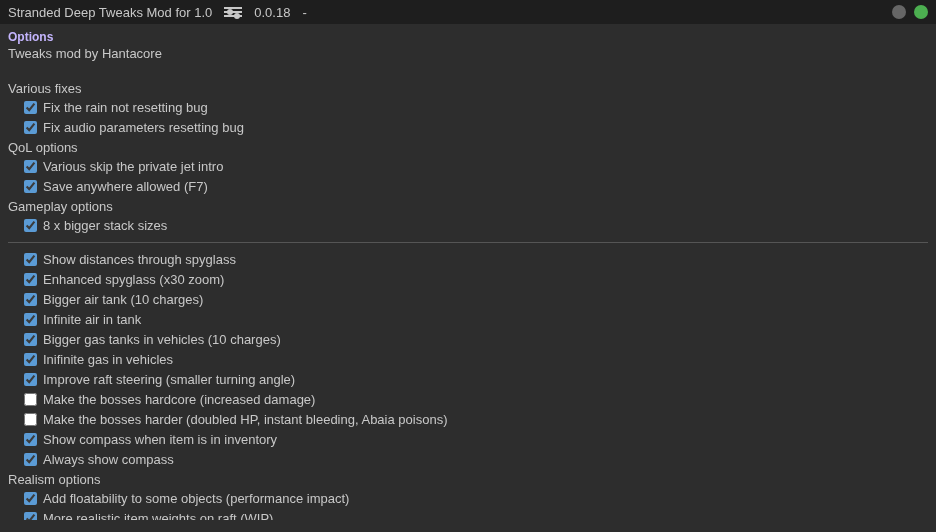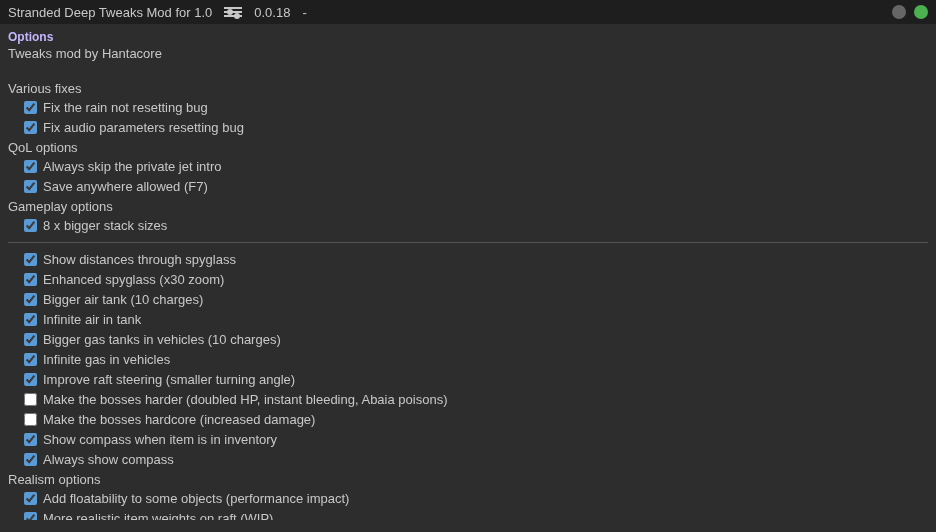--- a/index.html
+++ b/index.html
@@ -210,21 +210,21 @@
   </div>
   <div class="checkbox-item">
     <input type="checkbox" id="fix-audio" checked="" style="">
     <label class="checkbox-label" for="fix-audio">Fix audio parameters resetting bug</label>
   </div>
 
   <div class="subsection-label">QoL options</div>
 
   <div class="checkbox-item">
     <input type="checkbox" id="skip-jet" checked="" style="">
-    <label class="checkbox-label" for="skip-jet">Always skip the private jet intro</label>
+    <label class="checkbox-label" for="skip-jet">Various skip the private jet intro</label>
   </div>
   <div class="checkbox-item">
     <input type="checkbox" id="save-anywhere" checked="" style="">
     <label class="checkbox-label" for="save-anywhere">Save anywhere allowed (F7)</label>
   </div>
 
   <div class="subsection-label">Gameplay options</div>
 
   <div class="checkbox-item">
     <input type="checkbox" id="stack-sizes" checked="" style="">
@@ -248,35 +248,35 @@
   <div class="checkbox-item">
     <input type="checkbox" id="infinite-air" checked="" style="">
     <label class="checkbox-label" for="infinite-air">Infinite air in tank</label>
   </div>
   <div class="checkbox-item">
     <input type="checkbox" id="bigger-gas" checked="" style="">
     <label class="checkbox-label" for="bigger-gas">Bigger gas tanks in vehicles (10 charges)</label>
   </div>
   <div class="checkbox-item">
     <input type="checkbox" id="infinite-gas" checked="" style="">
-    <label class="checkbox-label" for="infinite-gas">Infinite gas in vehicles</label>
+    <label class="checkbox-label" for="infinite-gas">Inifinite gas in vehicles</label>
   </div>
   <div class="checkbox-item">
     <input type="checkbox" id="raft-steering" checked="" style="">
     <label class="checkbox-label" for="raft-steering">Improve raft steering (smaller turning angle)</label>
   </div>
   <div class="checkbox-item">
+    <input type="checkbox" id="bosses-hardcore" style="">
+    <label class="checkbox-label" for="bosses-hardcore">Make the bosses hardcore (increased damage)</label>
+  </div>
+  <div class="checkbox-item">
     <input type="checkbox" id="bosses-harder" style="">
     <label class="checkbox-label" for="bosses-harder">Make the bosses harder (doubled HP, instant bleeding, Abaia poisons)</label>
   </div>
   <div class="checkbox-item">
-    <input type="checkbox" id="bosses-hardcore" style="">
-    <label class="checkbox-label" for="bosses-hardcore">Make the bosses hardcore (increased damage)</label>
-  </div>
-  <div class="checkbox-item">
     <input type="checkbox" id="compass-item" checked="" style="">
     <label class="checkbox-label" for="compass-item">Show compass when item is in inventory</label>
   </div>
   <div class="checkbox-item">
     <input type="checkbox" id="compass-always" checked="" style="">
     <label class="checkbox-label" for="compass-always">Always show compass</label>
   </div>
 
   <div class="subsection-label">Realism options</div>
 

